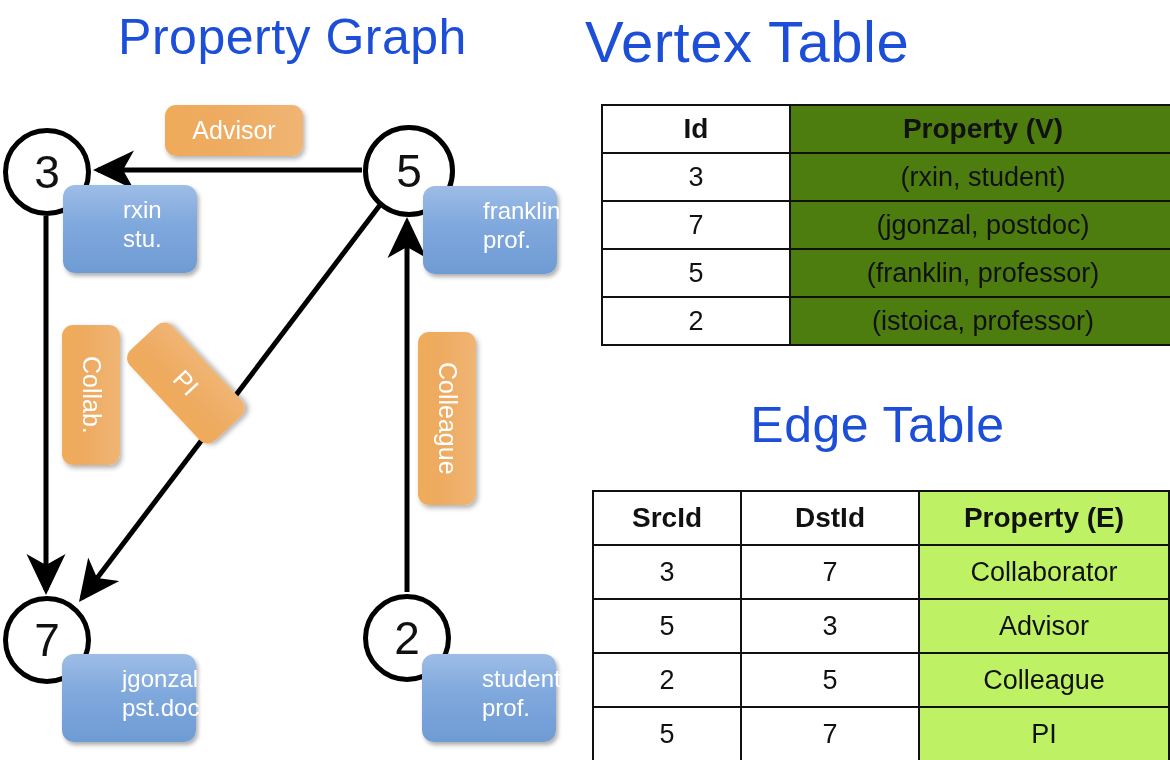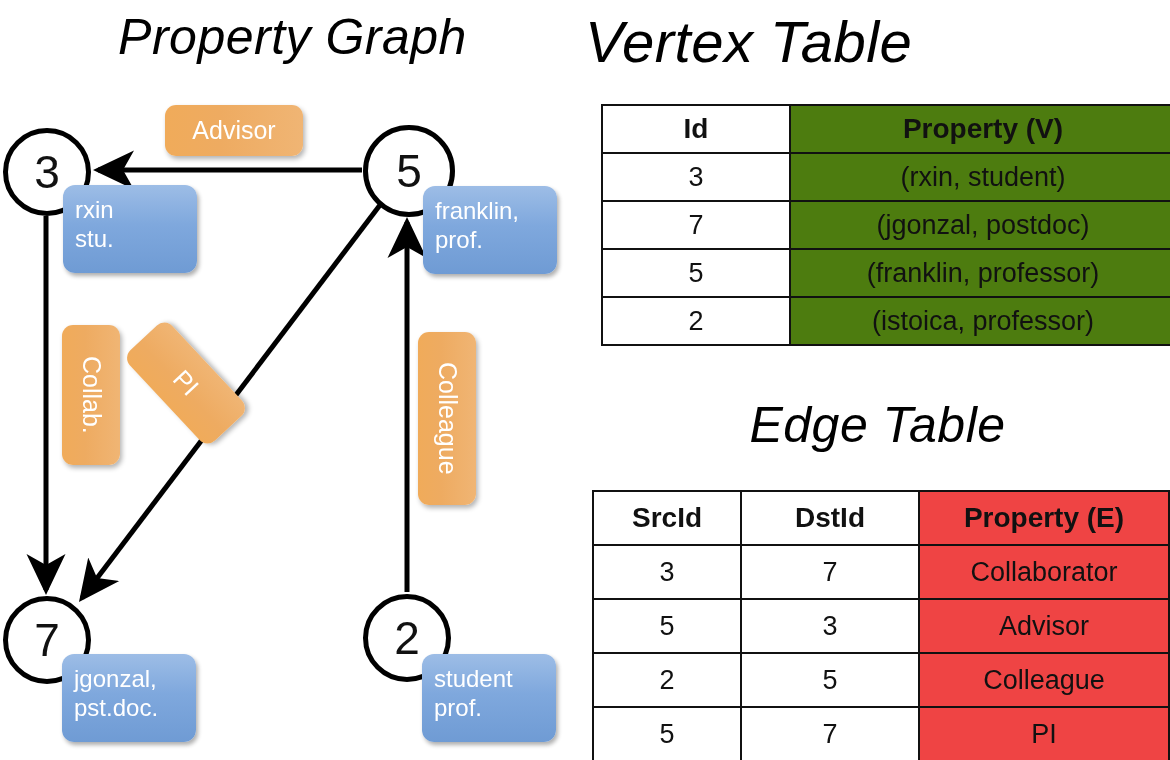--- a/index.html
+++ b/index.html
@@ -8,24 +8,23 @@
     font-family:"Liberation Sans", sans-serif;
     overflow:hidden;position:relative;
   }
   .root{position:absolute;left:0;top:0;width:1170px;height:760px;}
 
   
   .title{
     position:absolute;
     font-family:"Liberation Sans", sans-serif;
     font-weight:300;
-    color:#000000;
+    color:#1d4ed8;
     white-space:nowrap;
     letter-spacing:0.5px;
-    font-style:italic;
   }
   #graph-title{ left:0; top:8px; width:585px; text-align:center; font-size:50px; }
   #vertex-title{ left:585px; top:8px; width:585px; text-align:left; font-size:58px; }
   #edge-title{ left:585px; top:396px; width:585px; text-align:center; font-size:50px; }
 
   
   #graph-panel{position:absolute;left:0;top:0;width:585px;height:760px;}
   #graph-svg{position:absolute;left:0;top:0;width:585px;height:760px;}
 
   .node-circle{
@@ -41,21 +40,21 @@
     position:absolute;z-index:6;
     border-radius:12px;
     background:linear-gradient(180deg,#9dbde6 0%,#7fa8dd 45%,#6f9bd4 100%);
     box-shadow:2px 3px 4px rgba(0,0,0,0.32);
     color:#ffffff;
     font-size:24px;line-height:1.22;
     padding:10px 0 0 12px;
     box-sizing:border-box;
     font-family:"Liberation Sans", sans-serif;
   }
-  .prop-box span{display:block;}
+  .prop-box span{display:block;margin-left:48px;}
 
   .edge-label{
     position:absolute;z-index:5;
     border-radius:11px;
     background:linear-gradient(90deg,#f0ab5a 0%,#eeab61 40%,#f0b574 100%);
     box-shadow:2px 3px 5px rgba(0,0,0,0.30);
     color:#ffffff;
     display:flex;align-items:center;justify-content:center;
     font-size:25px;
     box-sizing:border-box;
@@ -70,21 +69,21 @@
     border:2px solid #111;
     text-align:center;
     font-family:"Liberation Sans", sans-serif;
     font-weight:300;
     color:#111;
     font-size:27px;
     padding:0;
   }
   .tbl td.hdr{font-weight:700;font-size:28px;}
   .v-prop{background:#4d7c0f;}
-  .e-prop{background:#ef4444;}
+  .e-prop{background:#bef264;}
 
   #vertex-table{left:593px;top:104px;width:574px;margin-left:8px;}
   #vertex-table td{height:46px;}
   #edge-table{left:592px;top:490px;width:576px;}
   #edge-table td{height:52px;}
 </style>
 </head>
 <body>
 
 <div class="root">

